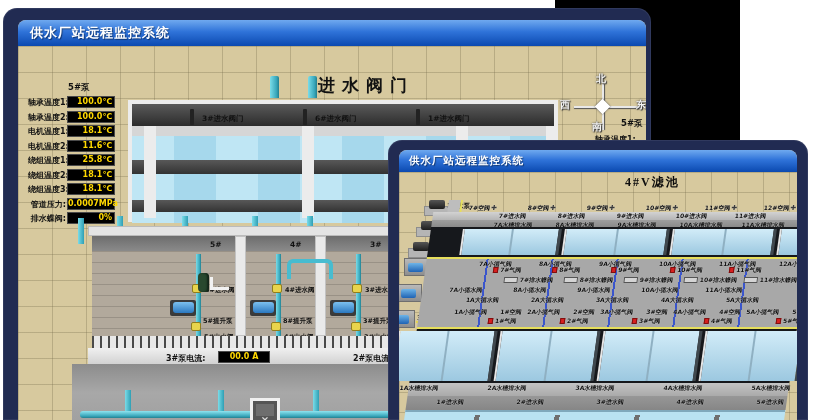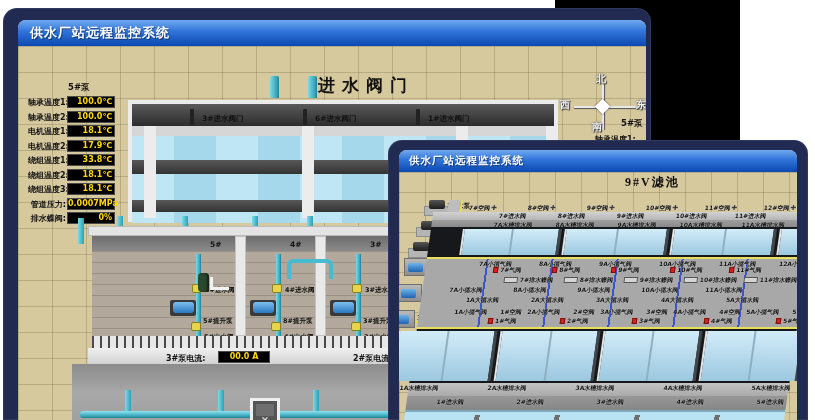--- a/index.html
+++ b/index.html
@@ -239,26 +239,26 @@
                 <span class="pval">100.0℃</span>
               </div>
 
               <div class="prow" style="--i: 2;">
                 <span class="plabel">电机温度1:</span>
                 <span class="pval">18.1℃</span>
               </div>
 
               <div class="prow" style="--i: 3;">
                 <span class="plabel">电机温度2:</span>
-                <span class="pval">17.9℃</span>
+                <span class="pval">11.6℃</span>
               </div>
 
               <div class="prow" style="--i: 4;">
                 <span class="plabel">绕组温度1:</span>
-                <span class="pval">33.8℃</span>
+                <span class="pval">25.8℃</span>
               </div>
 
               <div class="prow" style="--i: 5;">
                 <span class="plabel">绕组温度2:</span>
                 <span class="pval">18.1℃</span>
               </div>
 
               <div class="prow" style="--i: 6;">
                 <span class="plabel">绕组温度3:</span>
                 <span class="pval">18.1℃</span>
@@ -380,21 +380,21 @@
       </div>
     </div>
   </div>
 
   <div class="frame front">
     <div class="win frontw">
       <div class="titlebar">
         <span>供水厂站远程监控系统</span>
       </div>
       <div class="content">
-        <div class="scene-title-front">9#V滤池</div>
+        <div class="scene-title-front">4#V滤池</div>
 
         <div>
 
             <div class="wp" style="--i: 0;">
               <div class="plat"></div>
               <div class="motor"></div>
               <span class="wl">1#水泵</span>
             </div>
 
             <div class="wp" style="--i: 1;">

